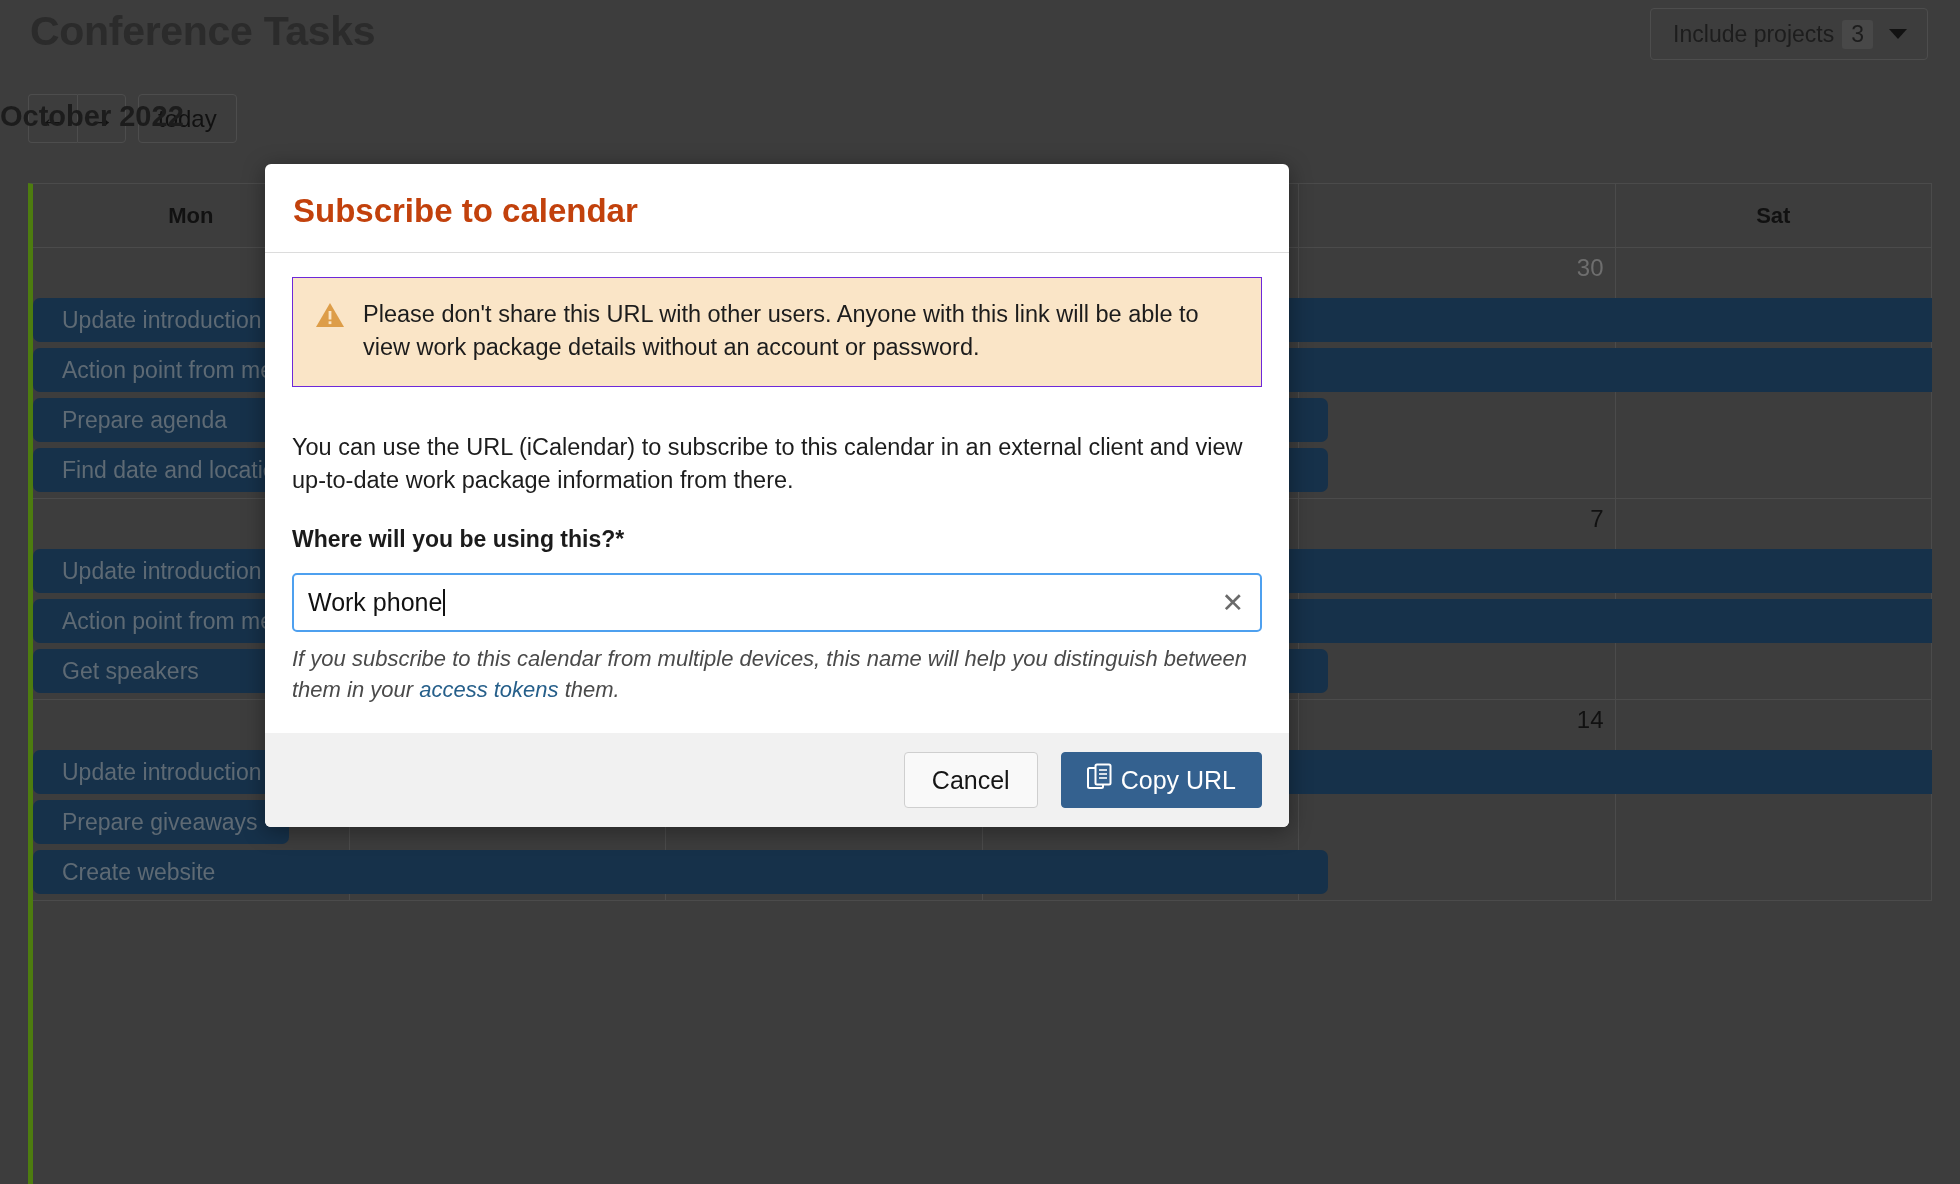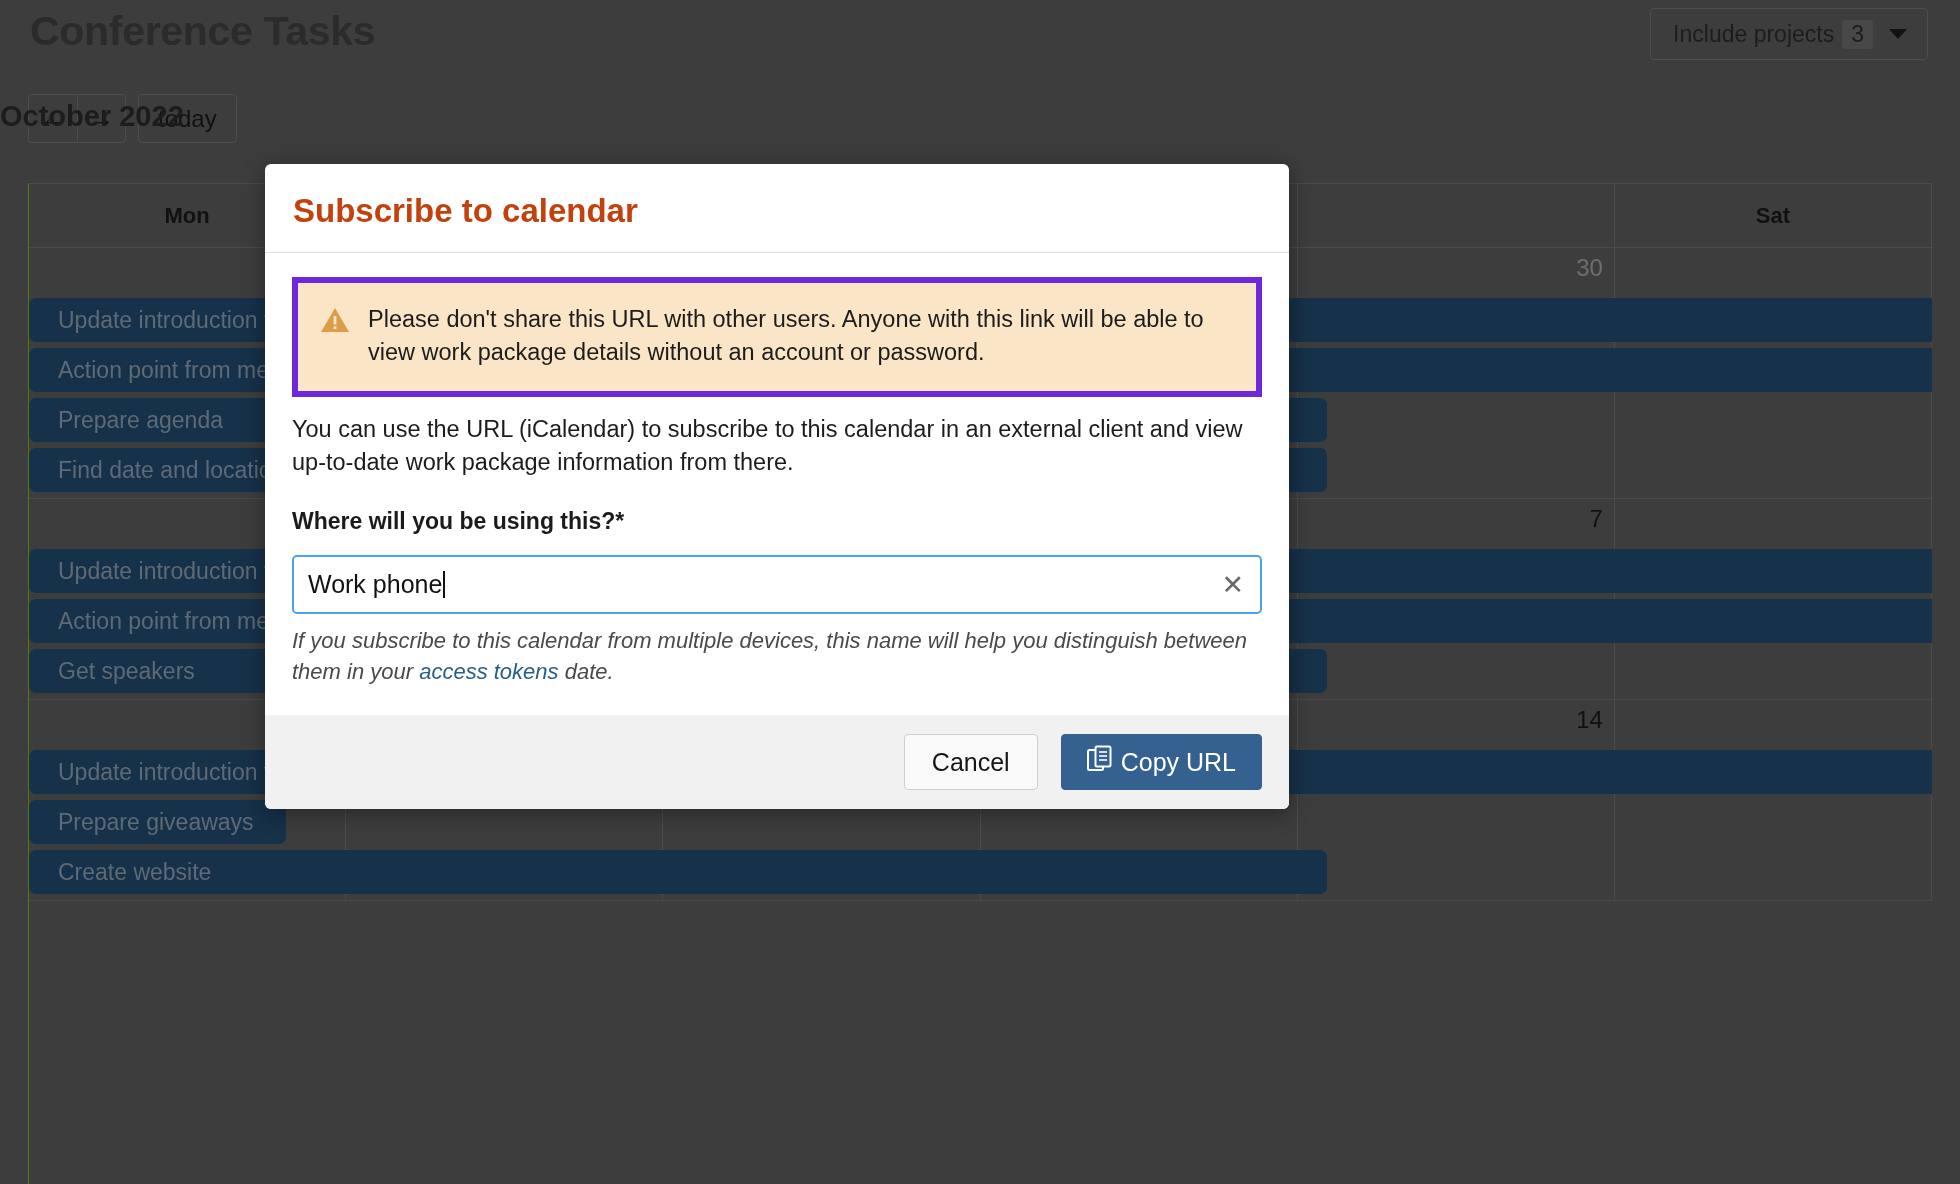--- a/index.html
+++ b/index.html
@@ -76,21 +76,21 @@
     left: 0; right: 0;
     text-align: left;
     font-size: 29px; font-weight: bold;
     color: #1c1c1c;
   }
 
   
   #calendar {
     position: absolute;
     left: 28px; right: 28px; top: 183px; bottom: 0;
-    border-left: 1px solid #4d7c0f;
+    border-left: 5px solid #4d7c0f;
     border-top: 1px solid #4b4b4b;
   }
   #cal-head { display: flex; height: 64px; border-bottom: 1px solid #4b4b4b; }
   .cal-head-cell {
     flex: 1 1 0;
     border-right: 1px solid #4b4b4b;
     display: flex; align-items: center; justify-content: center;
     font-size: 22px; font-weight: bold; color: #111;
   }
   .cal-week { position: relative; border-bottom: 1px solid #4b4b4b; }
@@ -138,24 +138,24 @@
   }
   #modal-header {
     padding: 28px 28px 22px 28px;
     border-bottom: 1px solid #dcdcdc;
   }
   #modal-title { font-size: 33px; font-weight: bold; color: #c2410c; }
   #modal-body { padding: 24px 27px 28px 27px; background: #fff; }
 
   .alert-warning {
     background: #fae5c7;
-    border: 6px solid #6d28d9;
+    border: 1px solid #6d28d9;
     padding: 20px 22px 22px 22px;
     display: flex; gap: 18px;
-    margin-bottom: 16px;
+    margin-bottom: 44px;
   }
   .warn-icon { flex: none; margin-top: 4px; }
   .alert-text { font-size: 23.5px; line-height: 33px; color: #1c1c1c; }
 
   .body-text {
     font-size: 23.5px; line-height: 33px; color: #1c1c1c;
     margin-bottom: 29px;
   }
   .field-label {
     font-size: 23px; font-weight: bold; color: #1b1b1b;
@@ -351,21 +351,21 @@
 
       <div class="field-label">Where will you be using this?*</div>
 
       <div class="input-wrap">
         <span class="value">Work phone</span>
           <span class="caret-bar"></span>
         <span class="clear-x">✕</span>
       </div>
 
       <div class="help-text">
-        <span>If you subscribe to this calendar from multiple devices, this name will help you distinguish between them in your </span><a href="#">access tokens</a><span> date.</span>
+        <span>If you subscribe to this calendar from multiple devices, this name will help you distinguish between them in your </span><a href="#">access tokens</a><span> them.</span>
       </div>
     </div>
 
     <div id="modal-footer">
       <button id="cancel-button">Cancel</button>
       <button id="copy-url-button">
         <span>
           <svg width="26" height="28" viewBox="0 0 26 28" aria-hidden="true">
             <rect x="1" y="5" width="15" height="20" rx="1.5" fill="none" stroke="#fff" stroke-width="2"></rect>
             <rect x="8.5" y="1.5" width="15" height="20" rx="1.5" fill="#34618f" stroke="#fff" stroke-width="2"></rect>

